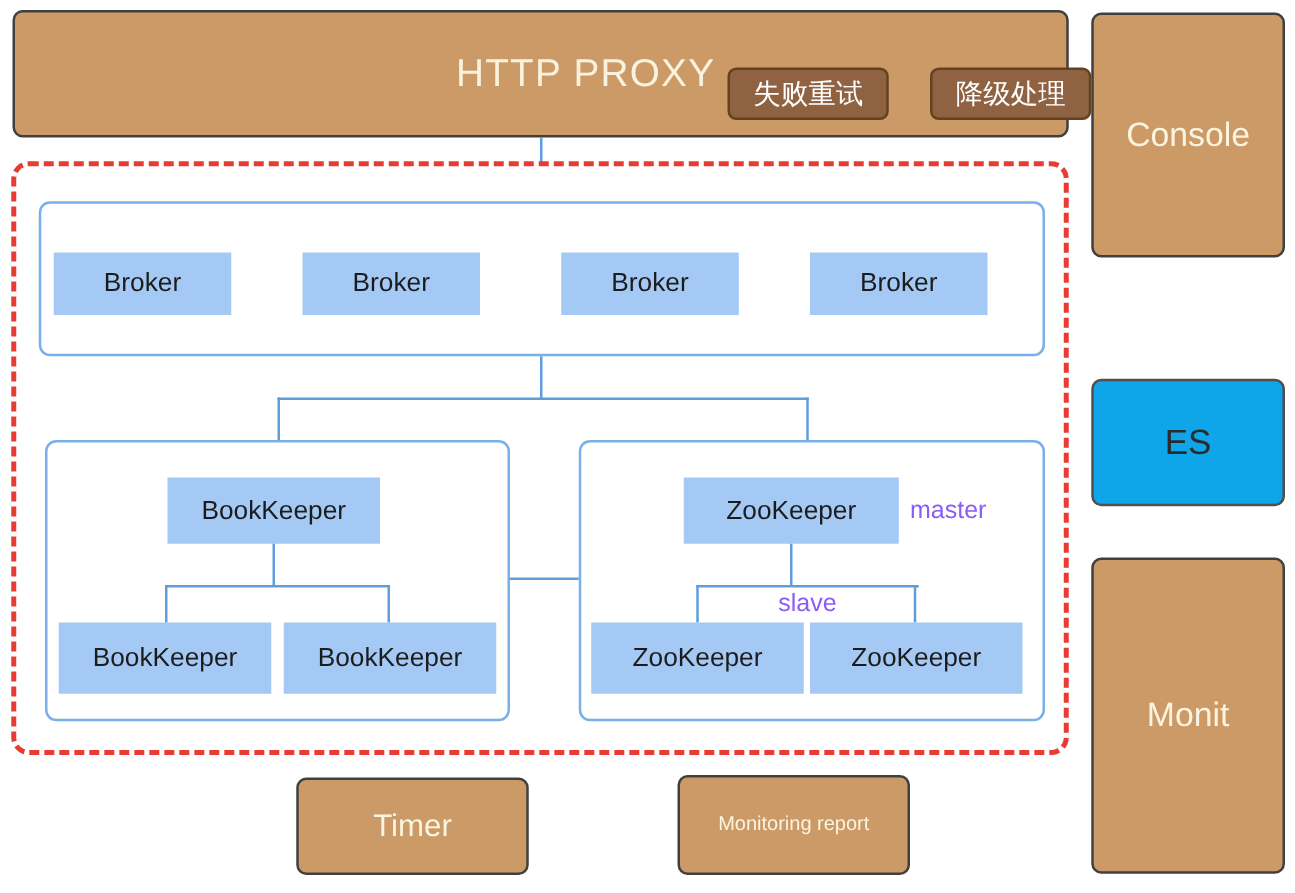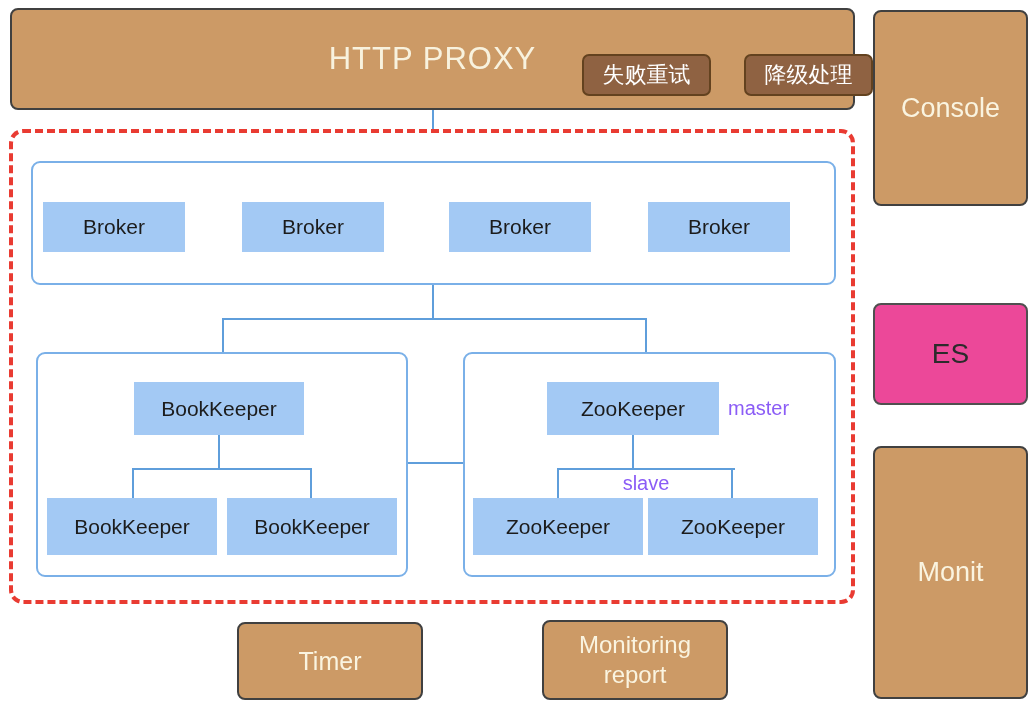--- a/index.html
+++ b/index.html
@@ -3,32 +3,32 @@
 <meta charset="utf-8">
 <style>
   html,body{margin:0;padding:0;background:#ffffff;}
   .canvas{
     position:relative;width:1036px;height:714px;background:#ffffff;overflow:hidden;
     font-family:"Liberation Sans","DejaVu Sans",sans-serif;
   }
   .box{position:absolute;box-sizing:border-box;display:flex;align-items:center;justify-content:center;text-align:center;}
   .brown{background:#cc9a66;border:2px solid #404040;border-radius:8px;color:#faf4e0;}
   .badge{background:#8f6242;border:2px solid #63421f;border-radius:7px;color:#ffffff;font-size:22px;}
-  .grayb{background:#ec4899;border:2px solid #4f4f4f;border-radius:8px;color:#2b2b2b;}
+  .grayb{background:#0ea5e9;border:2px solid #4f4f4f;border-radius:8px;color:#2b2b2b;}
   .bluefill{background:#a3c9f4;color:#1c1c1c;font-size:21px;}
   .bluewrap{position:absolute;box-sizing:border-box;background:#ffffff;border:2px solid #7ab0e8;border-radius:9px;}
   .dashed{position:absolute;box-sizing:border-box;border:4px dashed #e93b32;border-radius:14px;}
   .vline,.hline{position:absolute;background:#5f9edb;}
   .vline{width:2px;}
   .hline{height:2px;}
   .proxy-title{position:absolute;left:0;top:0;width:100%;height:100%;display:flex;align-items:center;justify-content:center;
-    font-size:31px;letter-spacing:1px;color:#f8f2de;}
+    font-size:31px;letter-spacing:1px;color:#f8f2de;padding-left:36px;}
   .side-label{font-size:27px;}
   .note{position:absolute;color:#8b5cf6;font-size:20px;display:flex;align-items:center;}
-  .bottom-label{font-size:24px;line-height:1.25;}
+  .bottom-label{font-size:16px;line-height:1.25;}
 </style>
 </head>
 <body>
 
 <div class="canvas">
 
   <div class="box brown" style="left:10px;top:8px;width:845px;height:102px;">
     <div class="proxy-title">HTTP PROXY</div>
     <div class="box badge" style="left:570px;top:44px;width:129px;height:42px;">失败重试</div>
     <div class="box badge" style="left:702px;top:44px;width:129px;height:42px;margin-left:30px;">降级处理</div>

